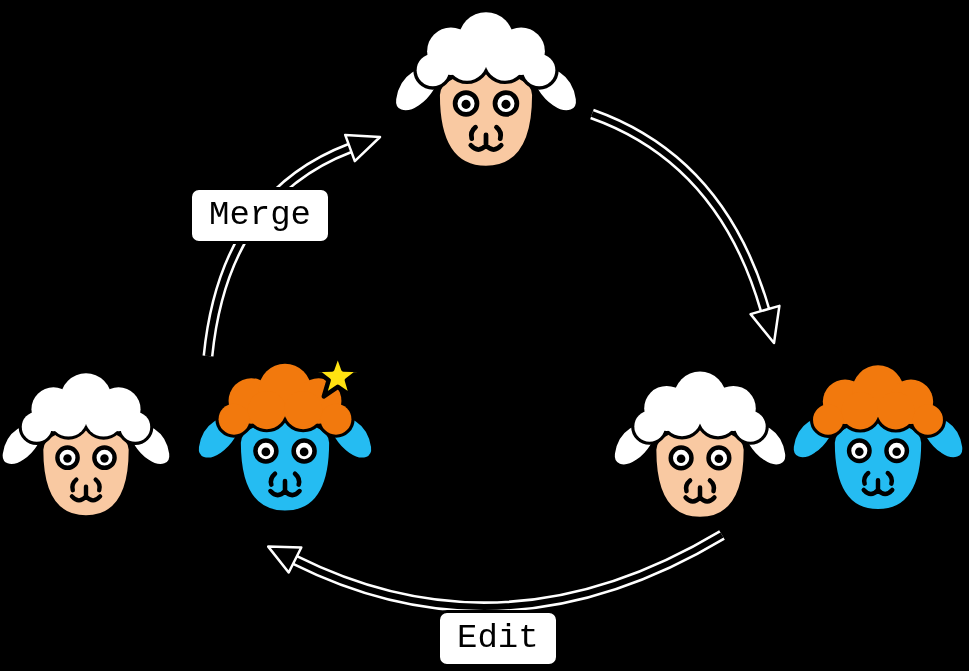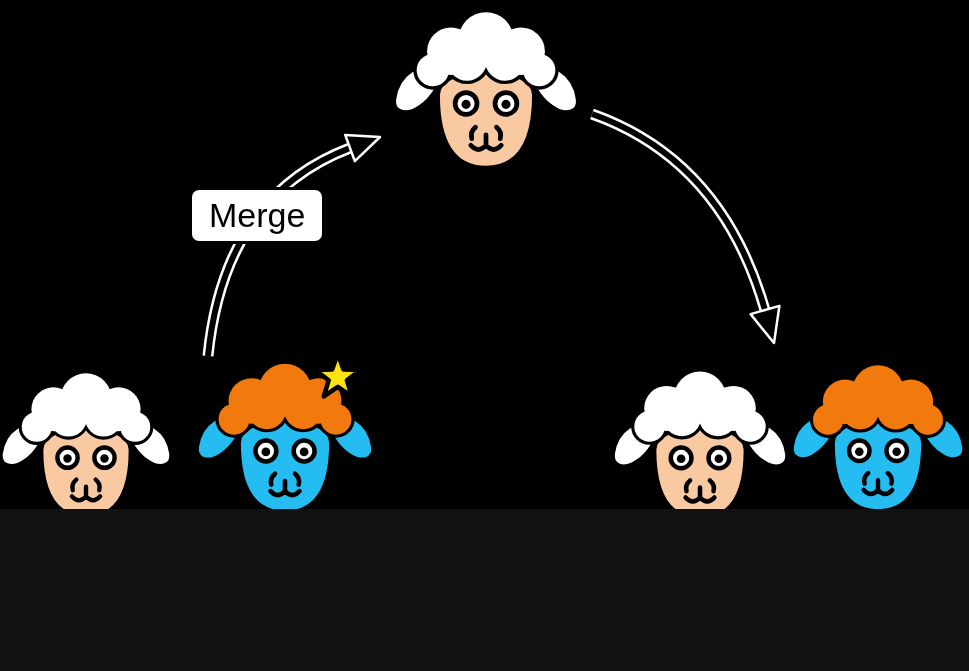--- a/index.html
+++ b/index.html
@@ -1,21 +1,21 @@
 <!DOCTYPE html>
 <html style="--background: #000000; --outline: #000000; --face-peach: #F9C9A2; --face-blue: #25BCF2; --wool-white: #FFFFFF; --wool-orange: #F2790D; --star-yellow: #FFE211; --label-bg: #FFFFFF; --label-text: #000000; --arrow-edge: #FFFFFF;"><head>
 <meta charset="utf-8">
 <style>
   html,body{margin:0;padding:0;background:#111;}
   .canvas{
     position:relative;
-    width:969px;height:509px;
+    width:969px;height:671px;
     background:var(--background,#000);
     overflow:hidden;
-    font-family:Liberation Sans, sans-serif;
+    font-family:Liberation Mono, monospace;
   }
   .arrows{position:absolute;left:0;top:0;z-index:1;}
   .aw{stroke:var(--arrow-edge,#fff);stroke-width:11;fill:none;}
   .ab{stroke:var(--background,#000);stroke-width:6;fill:none;}
   .ah{fill:var(--outline,#000);stroke:var(--arrow-edge,#fff);stroke-width:2.5;stroke-linejoin:round;}
   .sheep{position:absolute;z-index:2;}
   .sheep svg{display:block;width:100%;overflow:visible;}
   .s-top{left:391px;top:-2px;width:190px;}
   .s-left-outer{left:-2px;top:360px;width:176px;}
   .s-left-inner{left:194px;top:350px;width:182px;}
@@ -224,14 +224,15 @@
           <circle cx="79" cy="98" r="4.8" fill="#000000"></circle>
           <circle cx="121" cy="98" r="4.8" fill="#000000"></circle>
           <path d="M 89 122 Q 83 127 85 134" fill="none" stroke="#000000" stroke-width="5"></path>
           <path d="M 111 122 Q 117 127 115 134" fill="none" stroke="#000000" stroke-width="5"></path>
           <path d="M 100 130 L 100 141 M 84 141 Q 92 150 100 141 Q 108 150 116 141" fill="none" stroke="#000000" stroke-width="5"></path>
         </g>
       </svg>
     </div>
 
   <div class="label l-merge">Merge</div>
+  <div class="label l-edit">Edit</div>
 
 </div>
 
 </body></html>

